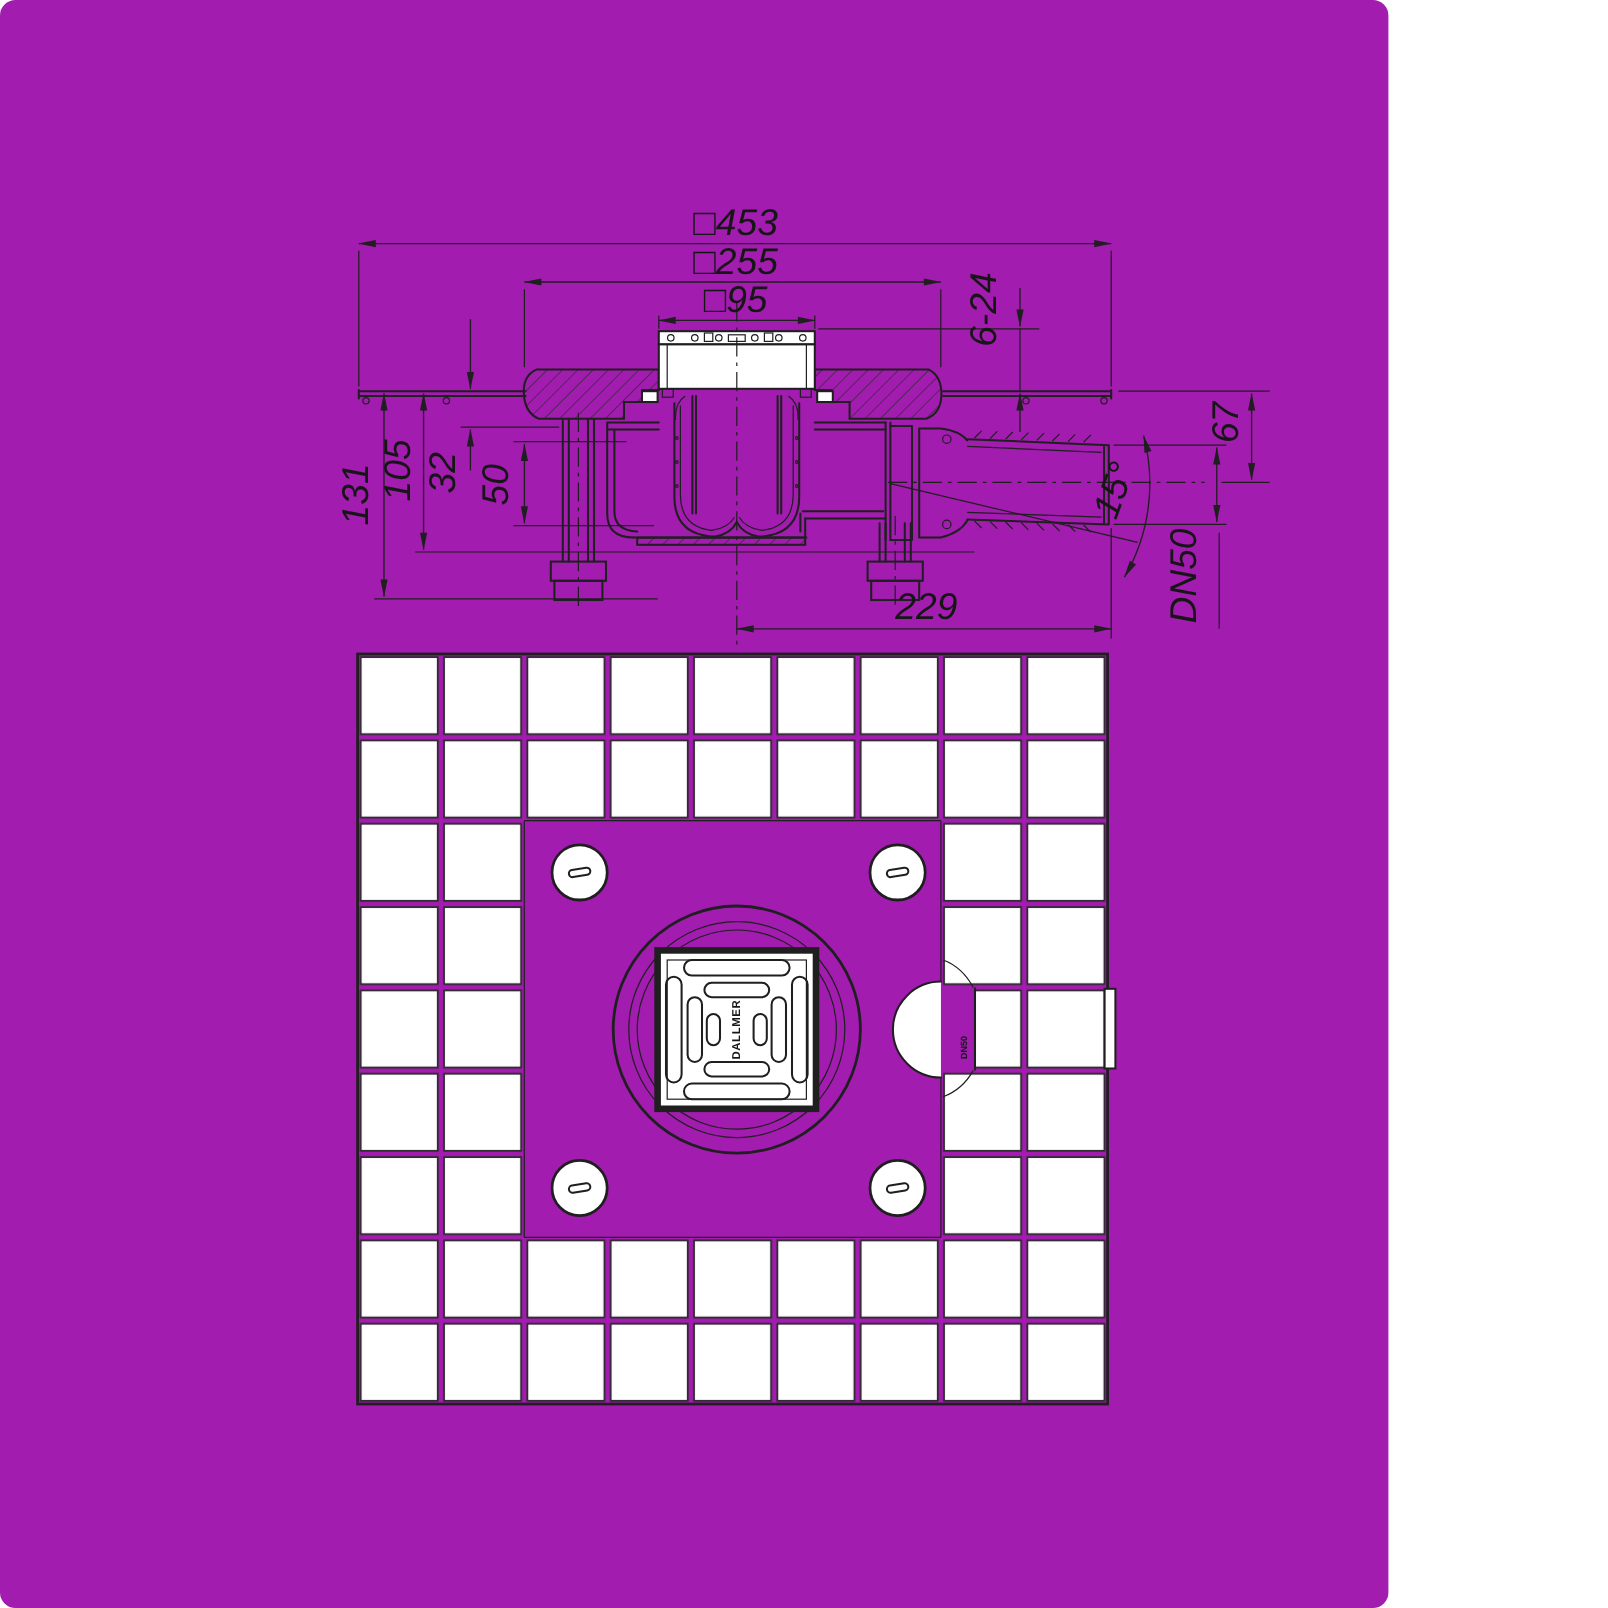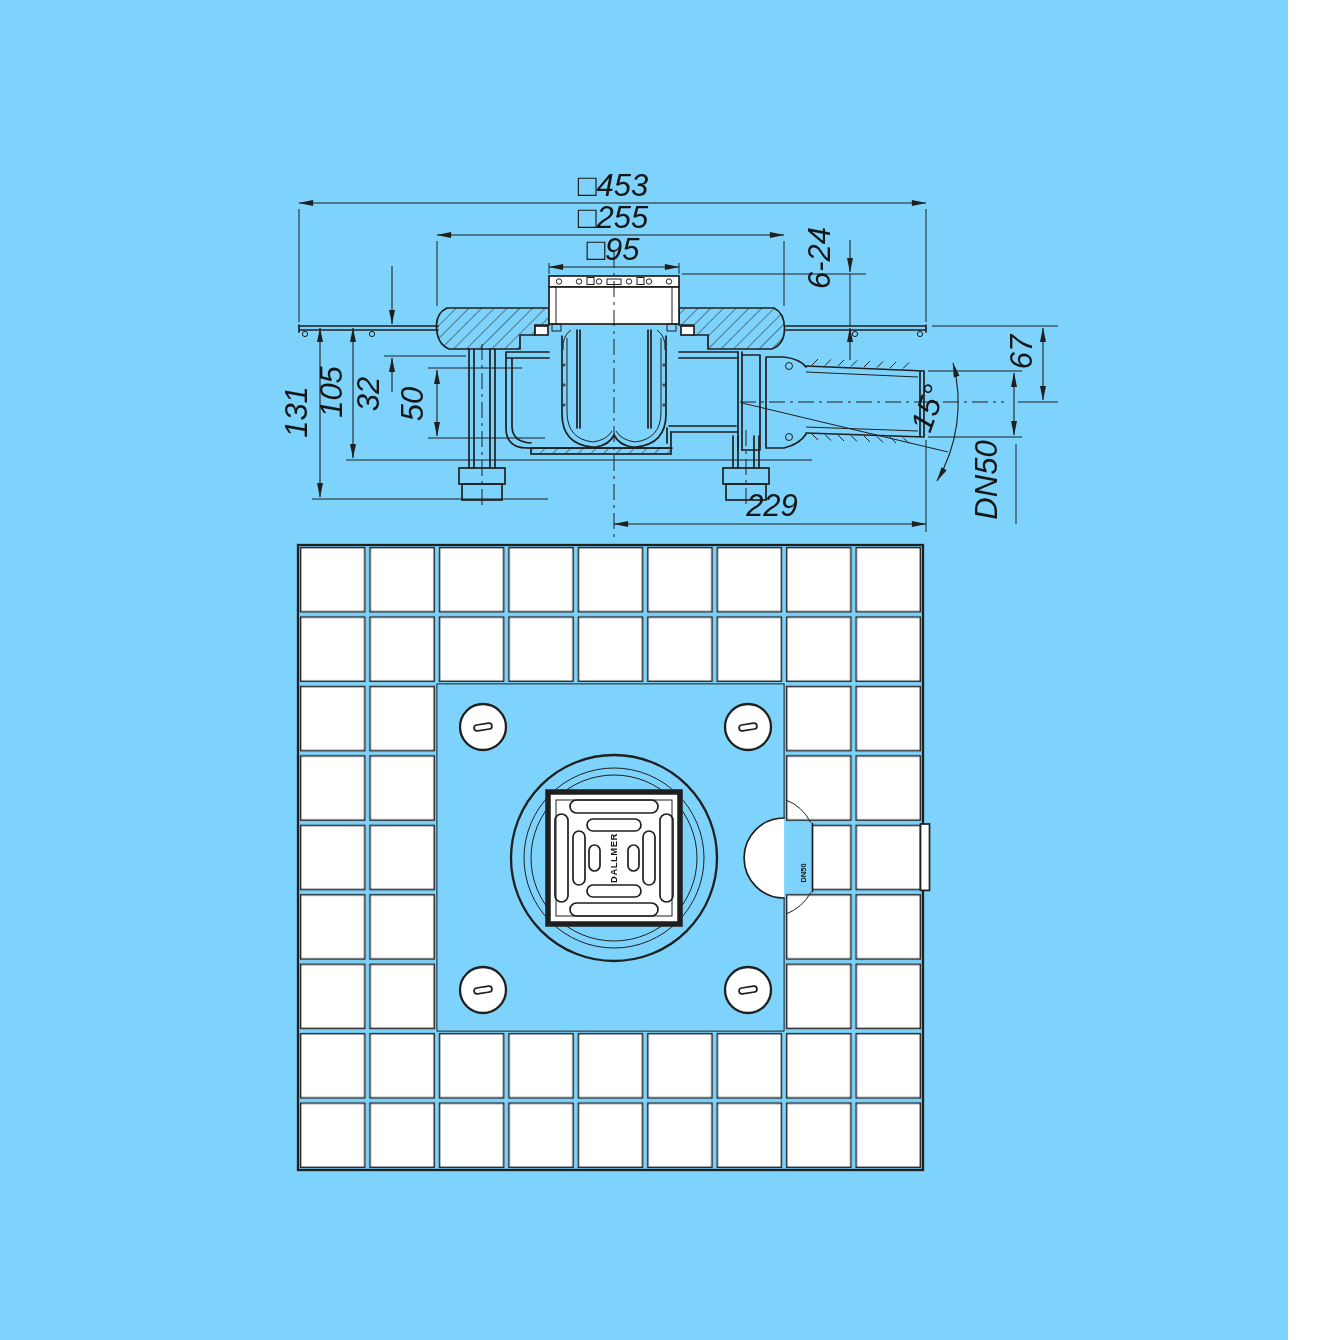--- a/index.html
+++ b/index.html
@@ -1,16 +1,16 @@
 <!DOCTYPE html>
 <html><head>
 <meta charset="utf-8">
 <style>
   html,body{margin:0;padding:0;background:#fff;}
-  .canvas{position:relative;width:1288px;height:1340px;background:#7dd3fc;overflow:hidden;}
+  .canvas{position:relative;width:1157px;height:1340px;background:#a21caf;overflow:hidden;border-radius:13px;}
   svg{display:block;}
   .ln{stroke:#1f1f1f;stroke-width:1.7;fill:none;stroke-linecap:round;}
   .ln2{stroke:#1f1f1f;stroke-width:2.3;fill:none;}
   .thin{stroke:#1f1f1f;stroke-width:1;fill:none;}
   .dim{stroke:#1f1f1f;stroke-width:1.1;fill:none;}
   .cl{stroke:#1f1f1f;stroke-width:1;fill:none;stroke-dasharray:16 5 3 5;}
   .wfill{fill:#ffffff;}
   .hfill{fill:url(#hatch);}
   .lbl{font:italic 31px "Liberation Sans",sans-serif;fill:#161616;}
   .tiny{font:bold 9.5px "Liberation Sans",sans-serif;fill:#161616;letter-spacing:.5px;}

